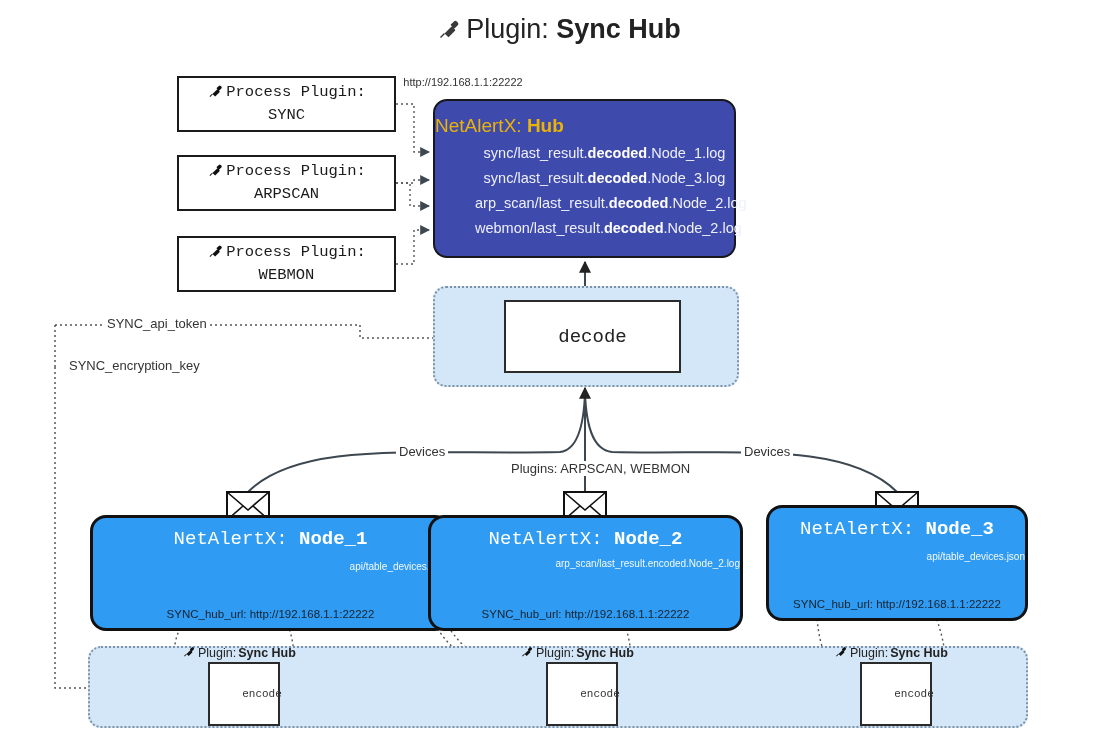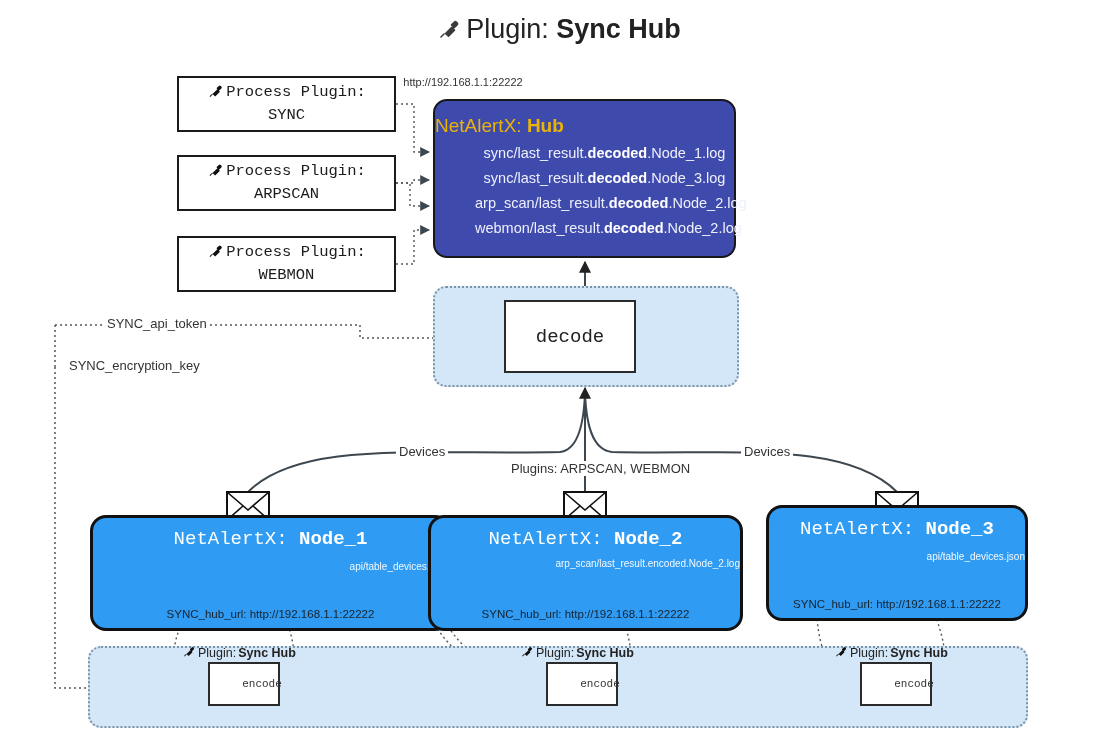--- a/index.html
+++ b/index.html
@@ -29,21 +29,21 @@
        border:2px solid #17171c;border-radius:14px;}
   #hub .htitle{font-family:Liberation Sans, sans-serif;font-size:19px;color:#eab308;
        margin-top:14px;}
   #hub .htitle b{font-weight:bold;}
   #hub .hline{font-size:14.5px;color:#eef0fb;text-align:center;margin-top:8px;line-height:1.18;padding-left:40px;}
   #hub .hline b{font-weight:bold;color:#fff;}
 
   
   #decode-panel{left:433px;top:286px;width:306px;height:101px;background:#d4e7f8;
        border:2px dotted #7c93a8;border-radius:13px;}
-  #decode-box{left:504px;top:300px;width:132px;height:73px;background:#fff;border:2px solid #2b2b2b;
+  #decode-box{left:504px;top:300px;width:177px;height:73px;background:#fff;border:2px solid #2b2b2b;
        display:flex;align-items:center;justify-content:center;
        font-family:"Liberation Mono",monospace;font-size:19px;color:#222;}
 
   
   .elabel{font-size:13px;color:#333;background:#fff;padding:0 3px;white-space:nowrap;text-align:center;}
   #lbl-api-token{left:104px;top:316px;}
   #lbl-enc-key{left:66px;top:358px;}
   #lbl-dev-left{left:396px;top:444px;}
   #lbl-dev-right{left:741px;top:444px;}
   #lbl-plugins{left:508px;top:461px;}
@@ -57,21 +57,21 @@
   .node .nurl{position:absolute;left:0;bottom:8px;width:100%;text-align:center;
         font-size:11.5px;color:#17232e;}
   #node1{left:90px;top:515px;width:361px;}
   #node2{left:428px;top:515px;width:315px;}
   #node3{left:766px;top:505px;width:262px;}
   #node2 .nline{margin-top:8px;}
 
   
   #enc-panel{left:88px;top:646px;width:940px;height:82px;background:#d4e7f8;
         border:2px dotted #7c93a8;border-radius:13px;}
-  .encbox{width:72px;height:44px;background:#fff;border:2px solid #2b2b2b;
+  .encbox{width:72px;height:64px;background:#fff;border:2px solid #2b2b2b;
         display:flex;align-items:center;justify-content:center;
         font-family:"Liberation Mono",monospace;font-size:11px;color:#333;padding-left:36px;}
   #enc1{left:208px;top:662px;}
   #enc2{left:546px;top:662px;}
   #enc3{left:860px;top:662px;}
   .enclbl{font-size:12.5px;color:#222;white-space:nowrap;display:flex;align-items:center;gap:2px;}
   .enclbl b{font-weight:bold;}
   #enclbl1{left:182px;top:645px;}
   #enclbl2{left:520px;top:645px;}
   #enclbl3{left:834px;top:645px;}

